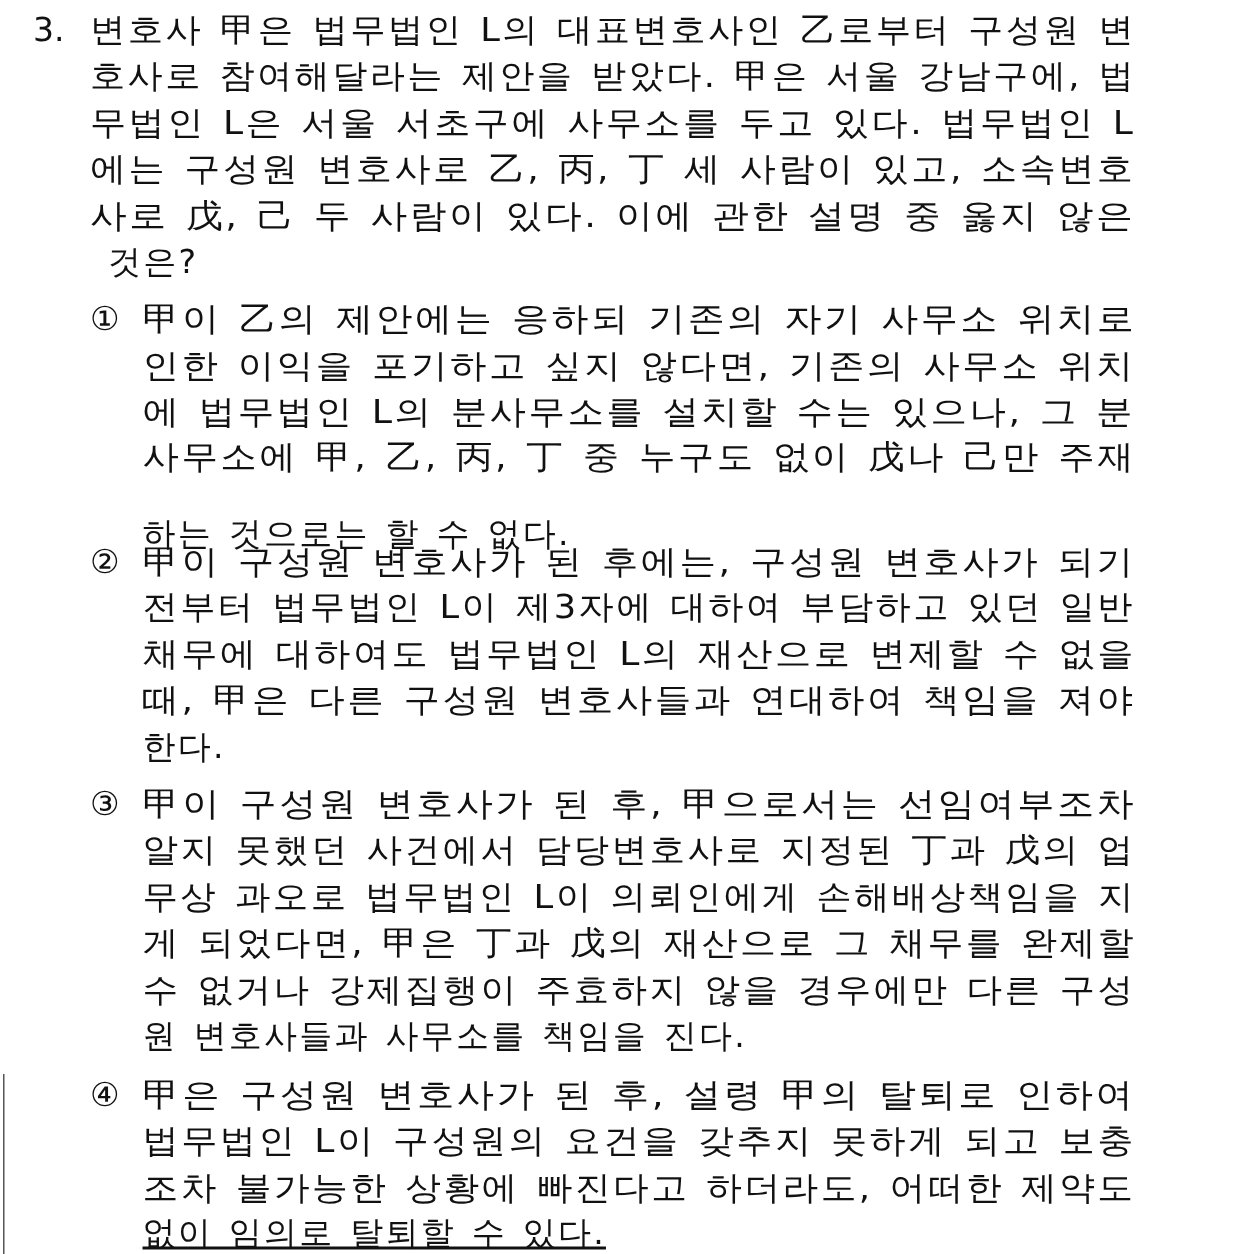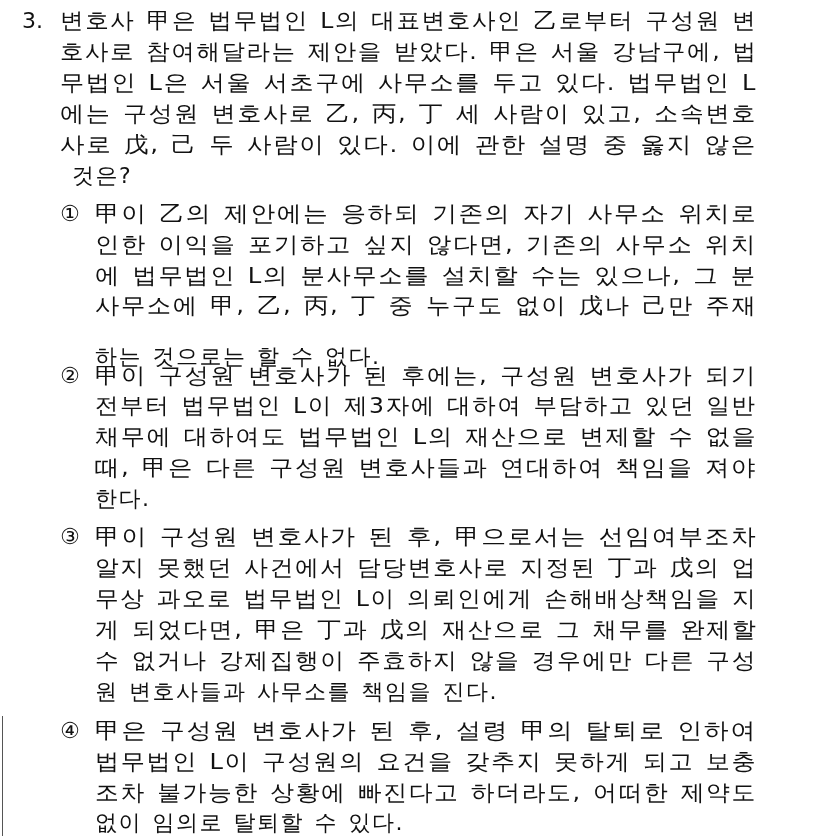--- a/index.html
+++ b/index.html
@@ -86,14 +86,14 @@
   <div class="line" style="left: 95px; top: 616px; transform: scaleX(1.087);">게 되었다면, 甲은 丁과 戊의 재산으로 그 채무를 완제할</div>
   <div class="line" style="left: 95px; top: 647px; transform: scaleX(1.0782);">수 없거나 강제집행이 주효하지 않을 경우에만 다른 구성</div>
   <div class="line" style="left:95px; top:678px;">원 변호사들과 사무소를 책임을 진다.</div>
 </div>
 
 <div>
   <span class="opt-num" style="top:717px">④</span>
   <div class="line" style="left: 95px; top: 717px; transform: scaleX(1.1297);">甲은 구성원 변호사가 된 후, 설령 甲의 탈퇴로 인하여</div>
   <div class="line" style="left: 95px; top: 748px; transform: scaleX(1.096);">법무법인 L이 구성원의 요건을 갖추지 못하게 되고 보충</div>
   <div class="line" style="left: 95px; top: 779px; transform: scaleX(1.0817);">조차 불가능한 상황에 빠진다고 하더라도, 어떠한 제약도</div>
-  <div class="line" style="left:95px; top:809px;">없이 임의로 탈퇴할 수 있다.</div>
+  <div class="line" style="left:95px; top:809px;text-decoration:underline;">없이 임의로 탈퇴할 수 있다.</div>
 </div>
 
 </body></html>

